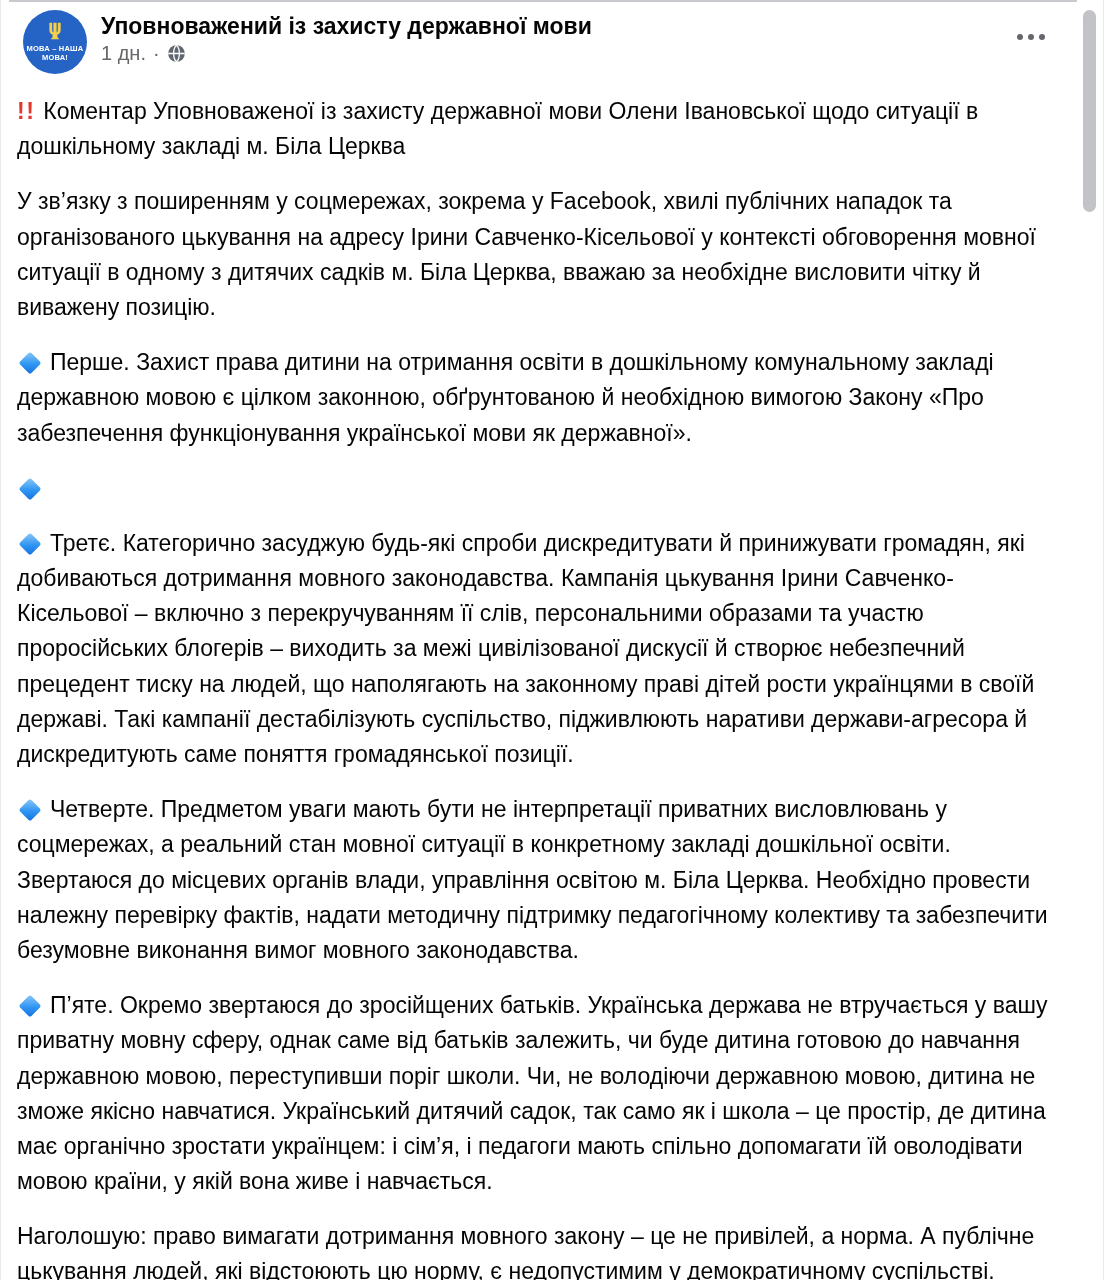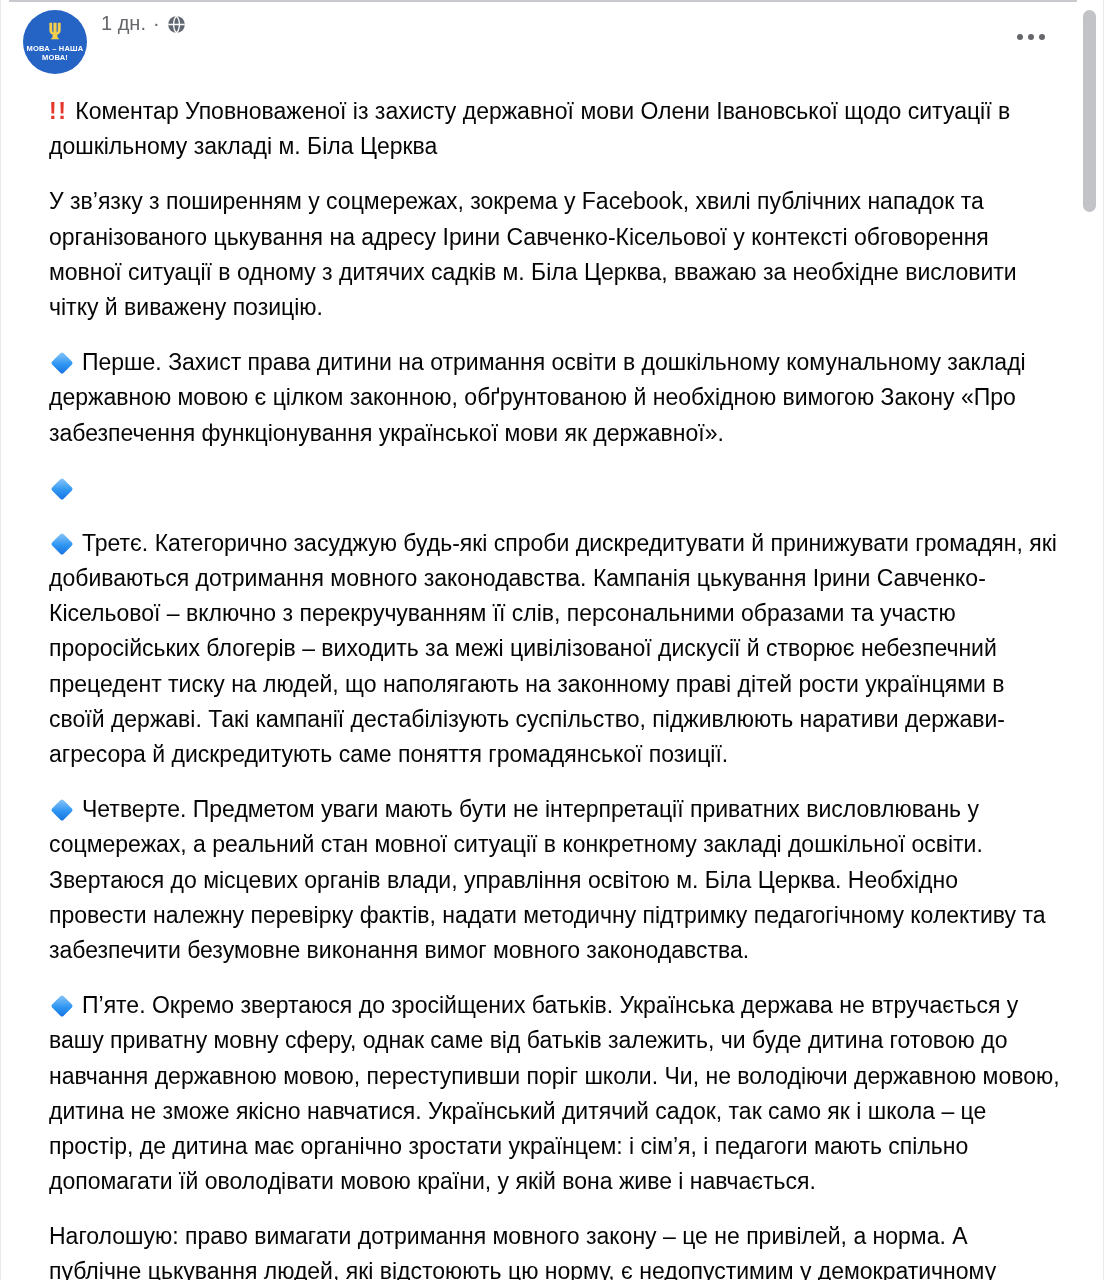--- a/index.html
+++ b/index.html
@@ -80,21 +80,21 @@
     border-radius: 50%;
     background: #65676b;
   }
   
   .post-body {
     padding: 20px 42px 0 16px;
     font-size: 23px;
     line-height: 1.53;
     color: #050505;
   }
-  .post-body p { margin-bottom: 20px; margin-left: 32px; }
+  .post-body p { margin-bottom: 20px; }
   .excl {
     color: #e5372c;
     font-weight: bold;
     letter-spacing: 1.5px;
     margin-right: 8px;
   }
   .diamond {
     display: inline-block;
     width: 16px; height: 16px;
     background: linear-gradient(135deg, #8ec8f7 0%, #2f96f3 55%, #1670e0 100%);
@@ -122,20 +122,21 @@
 
   <div class="header">
     <div class="avatar">
       <svg class="trident" viewBox="0 0 22 26" xmlns="http://www.w3.org/2000/svg">
         <path fill="#f5cf4b" d="M4 1v9c0 3 1.5 5 4 5.5V19l-2.5 2.5h11L14 19v-3.5c2.5-.5 4-2.5 4-5.5V1h-3.5v9c0 1.5-.5 2.5-1.5 3V1H9v12c-1-.5-1.5-1.5-1.5-3V1z"></path>
       </svg>
       <span class="av-line">МОВА – НАША</span>
       <span class="av-line">МОВА!</span>
     </div>
     <div class="head-text">
+      <div class="page-name">Уповноважений із захисту державної мови</div>
       <div class="meta-row">
         <span>1 дн.</span>
         <span>·</span>
         <svg class="globe" viewBox="0 0 16 16" xmlns="http://www.w3.org/2000/svg">
           <circle cx="8" cy="8" r="7" fill="#606770"></circle>
           <path d="M1 8h14M8 1c3.2 2.6 3.2 11.4 0 14M8 1c-3.2 2.6-3.2 11.4 0 14" stroke="#ffffff" stroke-width="1.1" fill="none"></path>
         </svg>
       </div>
     </div>
     <div class="more-btn">

